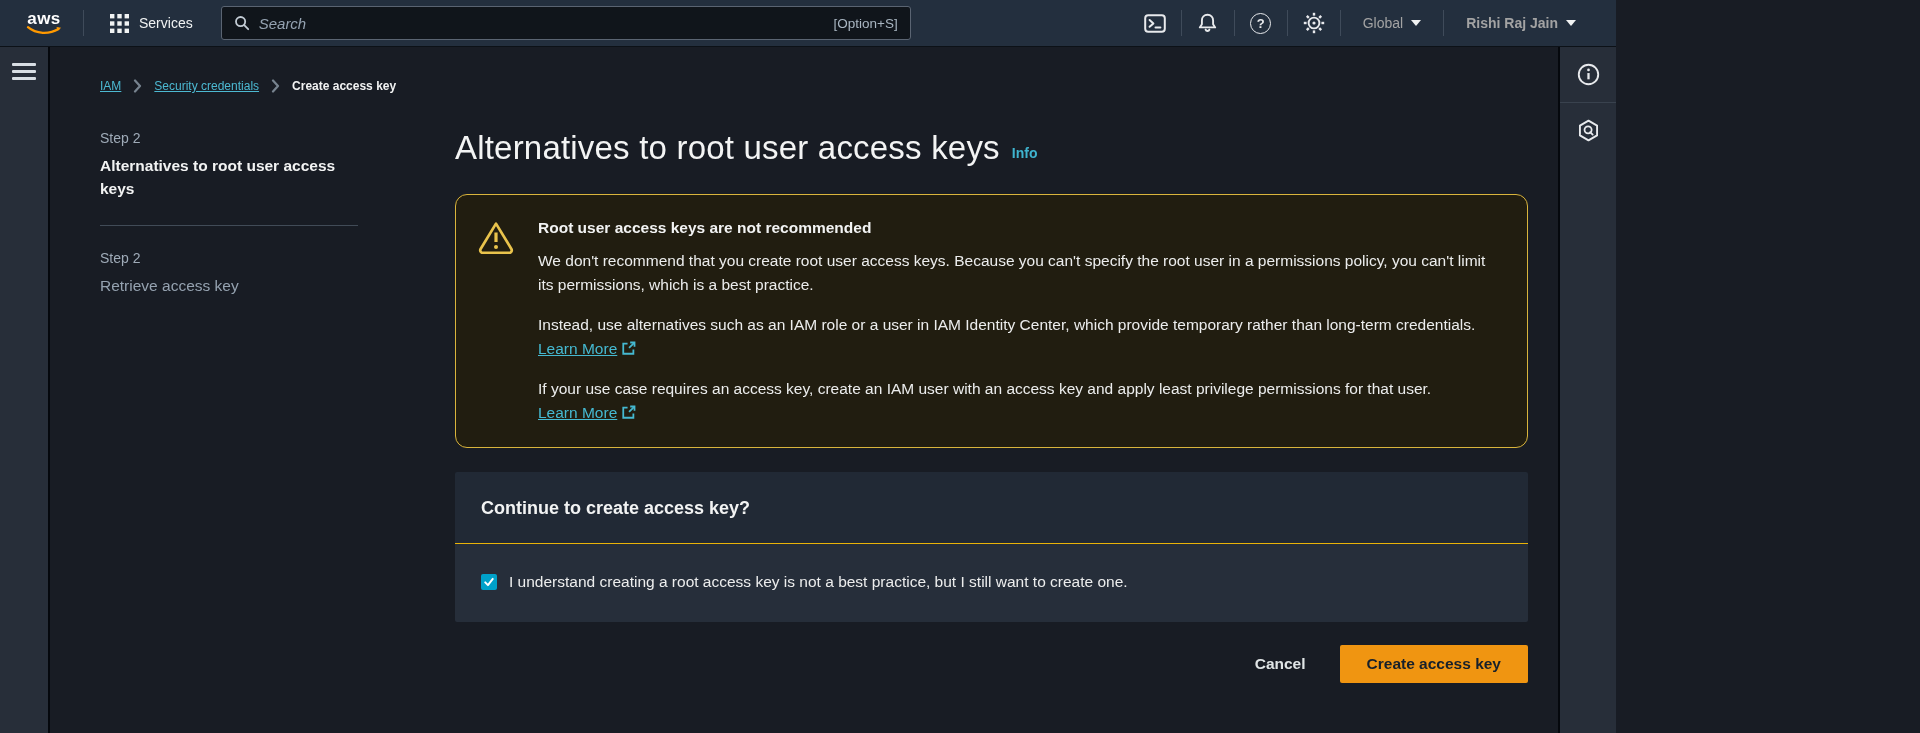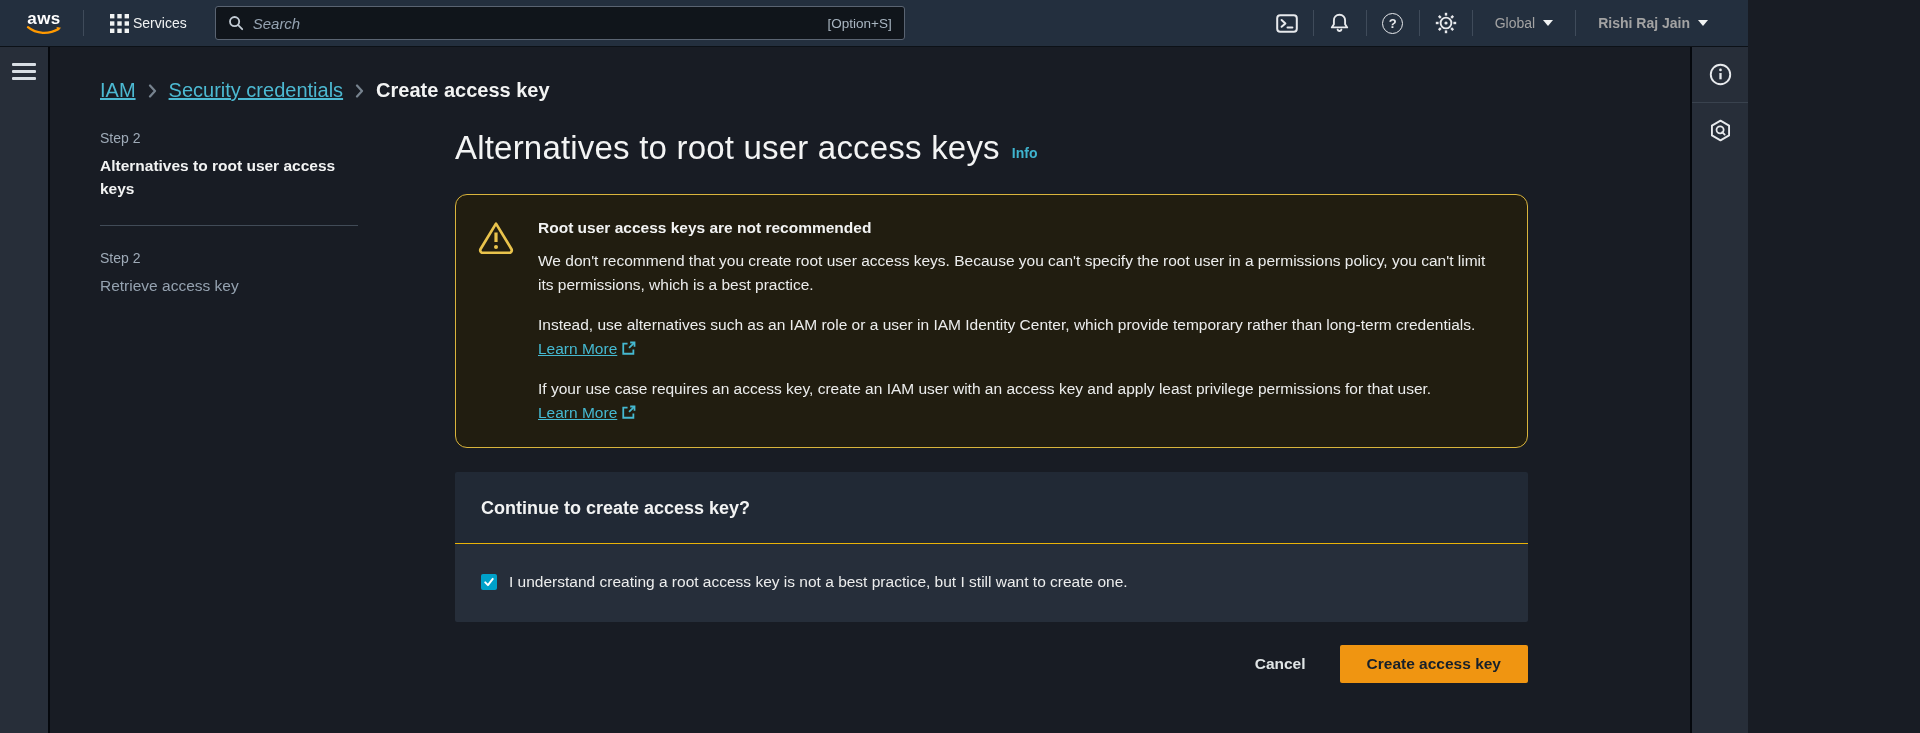--- a/index.html
+++ b/index.html
@@ -1,32 +1,32 @@
 <!DOCTYPE html>
 <html><head>
 <meta charset="utf-8">
 <style>
   * { margin:0; padding:0; box-sizing:border-box; }
   html,body { width:1920px; height:733px; }
   body {
     font-family:"Liberation Sans","DejaVu Sans",sans-serif;
     background:#181c24; color:#e7eaea; overflow:hidden;
   }
-  .screen { position:relative; width:1748px; height:733px; background:#181c24; }
+  .screen { position:relative; width:1616px; height:733px; background:#181c24; }
 
   
   .topbar {
     position:absolute; top:0; left:0; right:0; height:47px;
     background:#232f3e; display:flex; align-items:center;
     padding:0 18px 0 25px; border-bottom:1px solid #0c1117;
   }
   .logo { display:flex; flex-direction:column; align-items:center; margin-right:20px; cursor:pointer; }
   .logo-text { color:#fff; font-weight:bold; font-size:17px; line-height:15px; letter-spacing:0.5px; }
   .tb-sep { width:1px; height:26px; background:#3f4b5a; }
-  .services { display:flex; align-items:center; gap:4px; margin:0 0 0 20px; padding:0 6px; height:47px; cursor:pointer; }
+  .services { display:flex; align-items:center; gap:10px; margin:0 0 0 20px; padding:0 6px; height:47px; cursor:pointer; }
   .services span { color:#f1f3f3; font-size:14px; }
   .searchbox {
     margin-left:22px; width:690px; height:31px; background:#10151b;
     border:1px solid #5a6472; border-radius:3px; display:flex; align-items:center;
     padding:16px 12px; gap:9px;
   }
   .searchbox input {
     flex:1; background:transparent; border:none; outline:none;
     color:#e7eaea; font-size:15px; font-style:italic;
     font-family:"Liberation Sans","DejaVu Sans",sans-serif;
@@ -53,21 +53,21 @@
   .hamburger i { display:block; height:3px; background:#d8dee4; border-radius:1px; }
   .right-rail {
     position:absolute; top:47px; right:0; bottom:0; width:58px;
     background:#272e39; border-left:2px solid #05080d;
     display:flex; flex-direction:column; align-items:center;
   }
   .rail-btn { width:100%; height:55px; display:flex; align-items:center; justify-content:center; cursor:pointer; }
   .rail-divider { width:100%; height:1px; background:#39424e; }
 
   
-  .breadcrumb { position:absolute; left:100px; top:79px; display:flex; align-items:center; gap:12px; font-size:20px; }
+  .breadcrumb { position:absolute; left:100px; top:79px; display:flex; align-items:center; gap:12px; font-size:12px; }
   .crumb-link { color:#4cb9d2; text-decoration:underline; cursor:pointer; }
   .crumb-current { color:#f2f3f3; font-weight:bold; }
 
   
   .steps { position:absolute; left:100px; top:130px; width:258px; }
   .step-label { color:#9fabb8; font-size:14px; margin-bottom:8px; }
   .step-title-active { color:#f2f3f3; font-size:15.5px; font-weight:bold; line-height:1.5; }
   .step-divider { border:none; border-top:1px solid #414b57; margin:24px 0; }
   .step-title-inactive { color:#95a2b0; font-size:15.5px; line-height:1.5; }
 

